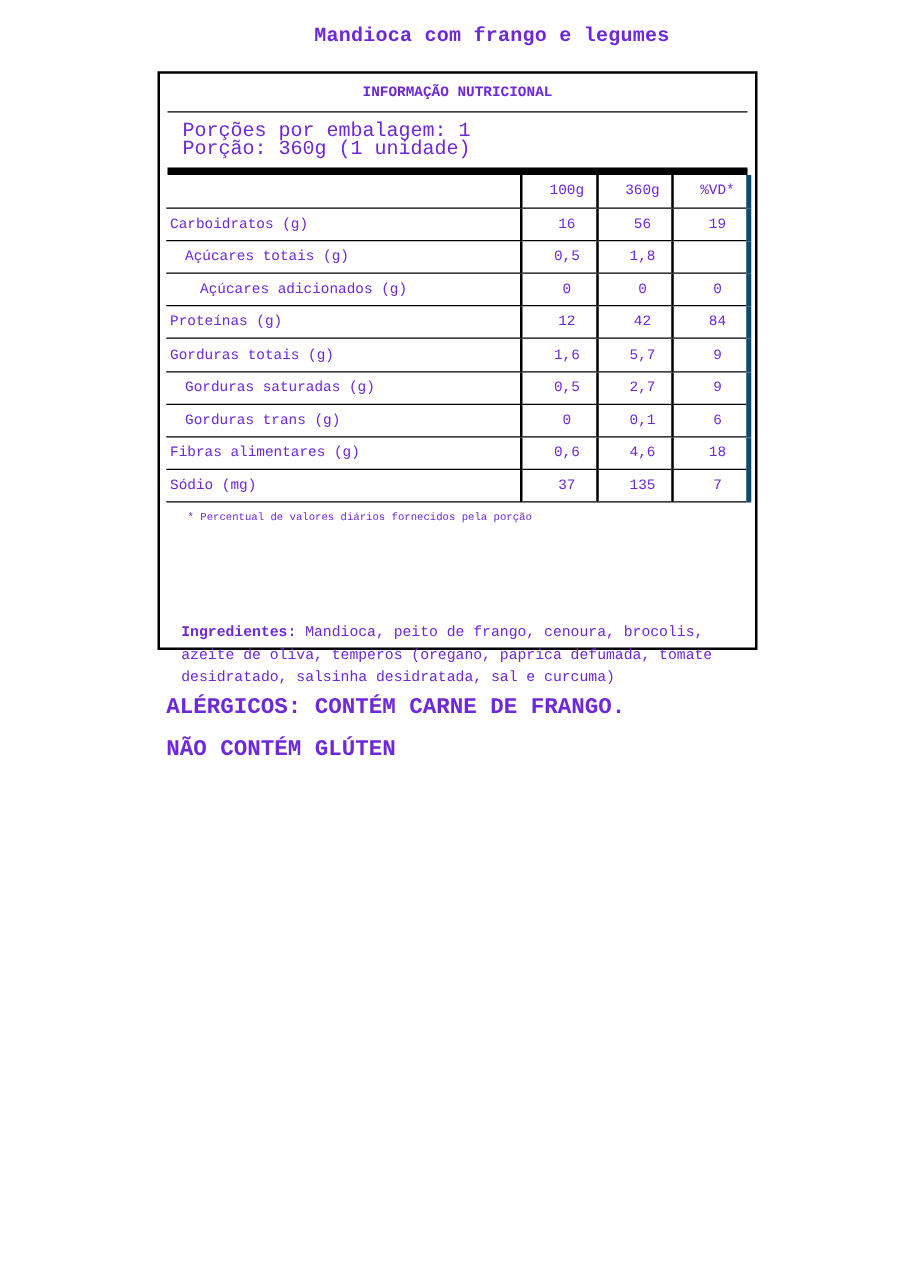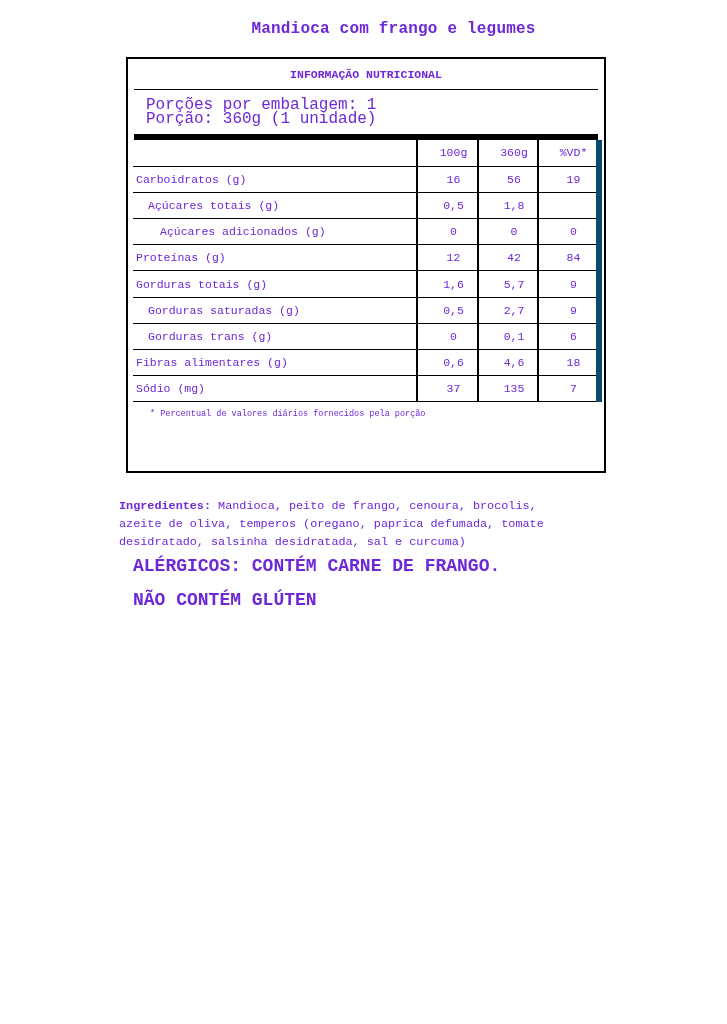--- a/index.html
+++ b/index.html
@@ -16,21 +16,21 @@
     position:absolute;
     top:20px; left:30px; width:727px;
     text-align:center;
     font-size:16px;
     font-weight:bold;
     letter-spacing:0.2px;
   }
   .nbox {
     position:absolute;
     left:126px; top:57px;
-    width:480px; height:416px;
+    width:480px; height:463px;
     border:2px solid #000;
     background:#fff;
   }
   .nbox-header {
     margin-top:9px;
     text-align:center;
     font-size:11.5px;
     font-weight:bold;
   }
   .header-divider {
@@ -64,28 +64,28 @@
     vertical-align:middle;
     padding-left:12px;
   }
   table.nutri td.label { text-align:left; padding-left:3px; }
   table.nutri td.label.ind1 { padding-left:15px; }
   table.nutri td.label.ind2 { padding-left:27px; }
   table.nutri td.num {
     text-align:center;
     border-left:2px solid #000;
   }
-  table.nutri td.num.last { border-right:6px solid #0c4a6e; }
+  table.nutri td.num.last { border-right:4px solid #0c4a6e; }
   .footnote {
     margin:7px 6px 0 22px;
     font-size:8.5px;
   }
   .ingredients {
     position:absolute;
-    left:119px; top:497px;
+    left:145px; top:497px;
     width:465px;
     font-size:11.8px;
     line-height:18px;
   }
   .ingredients b { font-weight:bold; }
   .allergens {
     position:absolute;
     left:133px; top:556px;
     width:465px;
     font-size:18px;

